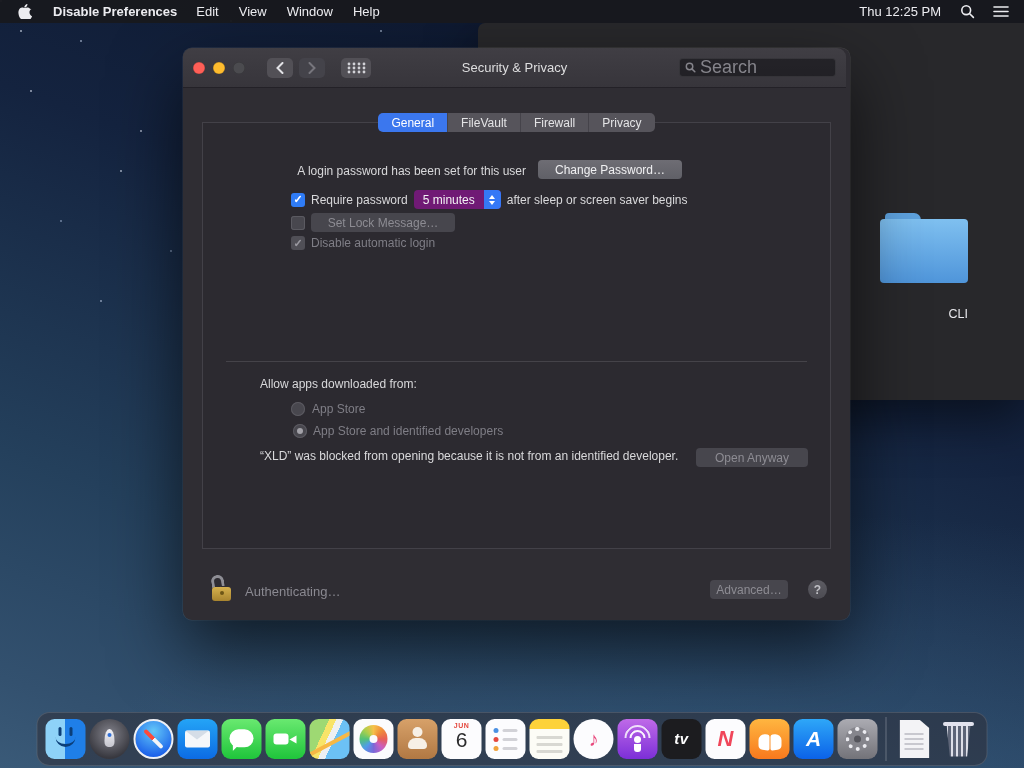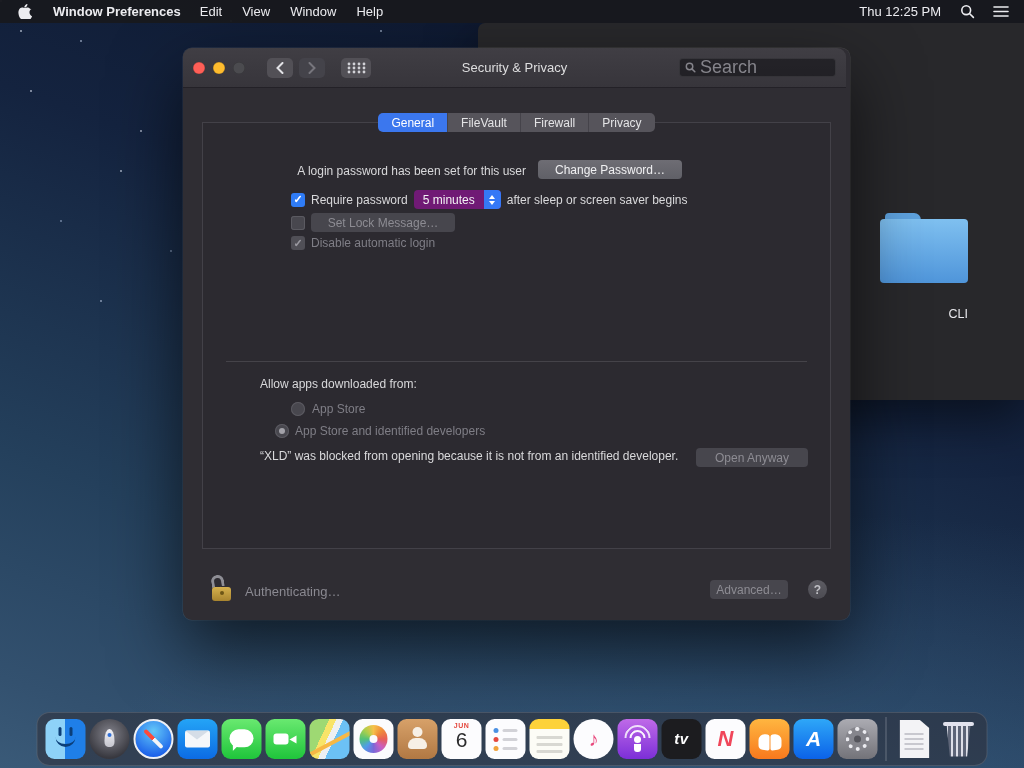--- a/index.html
+++ b/index.html
@@ -73,21 +73,21 @@
   .pw-text{position:absolute;top:41px;left:0;width:323px;text-align:right}
   .btn{display:flex;align-items:center;justify-content:center;font-size:12px;height:19px;border-radius:4px;
     background:linear-gradient(180deg,#6e6d74,#606067);color:#f0f0f2;border:none;padding:0 10px;font-family:"Liberation Sans",sans-serif}
   .btn.disabled{background:#47464d;color:#8d8c93}
   .btn-change{position:absolute;top:37px;left:335px;width:144px}
   .prow{position:absolute;display:flex;align-items:center;gap:6px}
   .row-require{top:67px;left:88px}
   .row-message{top:90px;left:88px}
   .row-autologin{top:113px;left:88px}
   .row-radio1{top:279px;left:88px;gap:7px}
-  .row-radio2{top:301px;left:72px;}
+  .row-radio2{top:301px;left:90px;}
   .cb{width:14px;height:14px;border-radius:3px;flex:0 0 auto;display:flex;align-items:center;justify-content:center;border:none;padding:0}
   .cb.on{background:#2f7cf6}
   .cb.on::after{content:"✓";color:#fff;font-size:11px;font-weight:bold}
   .cb.off-dim{background:#48474e;box-shadow:inset 0 0 0 1px #5b5a61}
   .cb.on-dim{background:#504f56}
   .cb.on-dim::after{content:"✓";color:#9b9aa1;font-size:11px;font-weight:bold}
   .popup{display:flex;align-items:stretch;height:19px;border-radius:4px;overflow:hidden;background:#701a75;border:none;padding:0;font-family:"Liberation Sans",sans-serif}
   .popup .val{padding:0 9px;display:flex;align-items:center;font-size:12px;color:#f2f2f4}
   .popup .cap{width:17px;background:#3578f6;display:flex;flex-direction:column;align-items:center;justify-content:center;gap:2px}
   .popup .cap i{display:block;width:0;height:0;border-left:3.5px solid transparent;border-right:3.5px solid transparent}
@@ -212,21 +212,21 @@
 <div class="wallpaper">
     <i class="stars"></i>
   </div>
 
 <div class="menubar">
   <span class="mb-apple">
     <svg width="14" height="15" viewBox="0 0 14 16">
         <path fill="#ececf0" d="M9.6 0c.1 1-.3 1.9-.9 2.6-.6.7-1.6 1.2-2.5 1.1-.1-.9.4-1.9 1-2.5C7.8.5 8.8.1 9.6 0zM12.9 5.3c-.9-1.1-2.2-1.7-3.4-1.7-1.1 0-2 .6-2.7.6-.7 0-1.7-.6-2.9-.6C2.4 3.6.9 4.9.3 6.8c-.9 2.6.1 6.4 1.7 8.5.7 1 1.6 2.1 2.8 2.1 1.1 0 1.5-.7 2.9-.7s1.7.7 2.9.7c1.2 0 2-1 2.7-2 .6-.9.9-1.4 1.3-2.4-3.4-1.3-3.9-6.1-.7-7.7z"></path>
       </svg>
   </span>
-  <span class="mb-app">Window Preferences</span>
+  <span class="mb-app">Disable Preferences</span>
   <span class="mb-item">Edit</span>
   <span class="mb-item">View</span>
   <span class="mb-item">Window</span>
   <span class="mb-item">Help</span>
   <span class="mb-spacer"></span>
   <span class="mb-clock">Thu 12:25 PM</span>
   <span class="mb-icon">
     <svg width="15" height="15" viewBox="0 0 15 15" fill="none" stroke="#ececf0" stroke-width="1.6" stroke-linecap="round">
         <circle cx="6.2" cy="6.2" r="4.4"></circle>
         <line x1="9.7" y1="9.7" x2="13.4" y2="13.4"></line>

